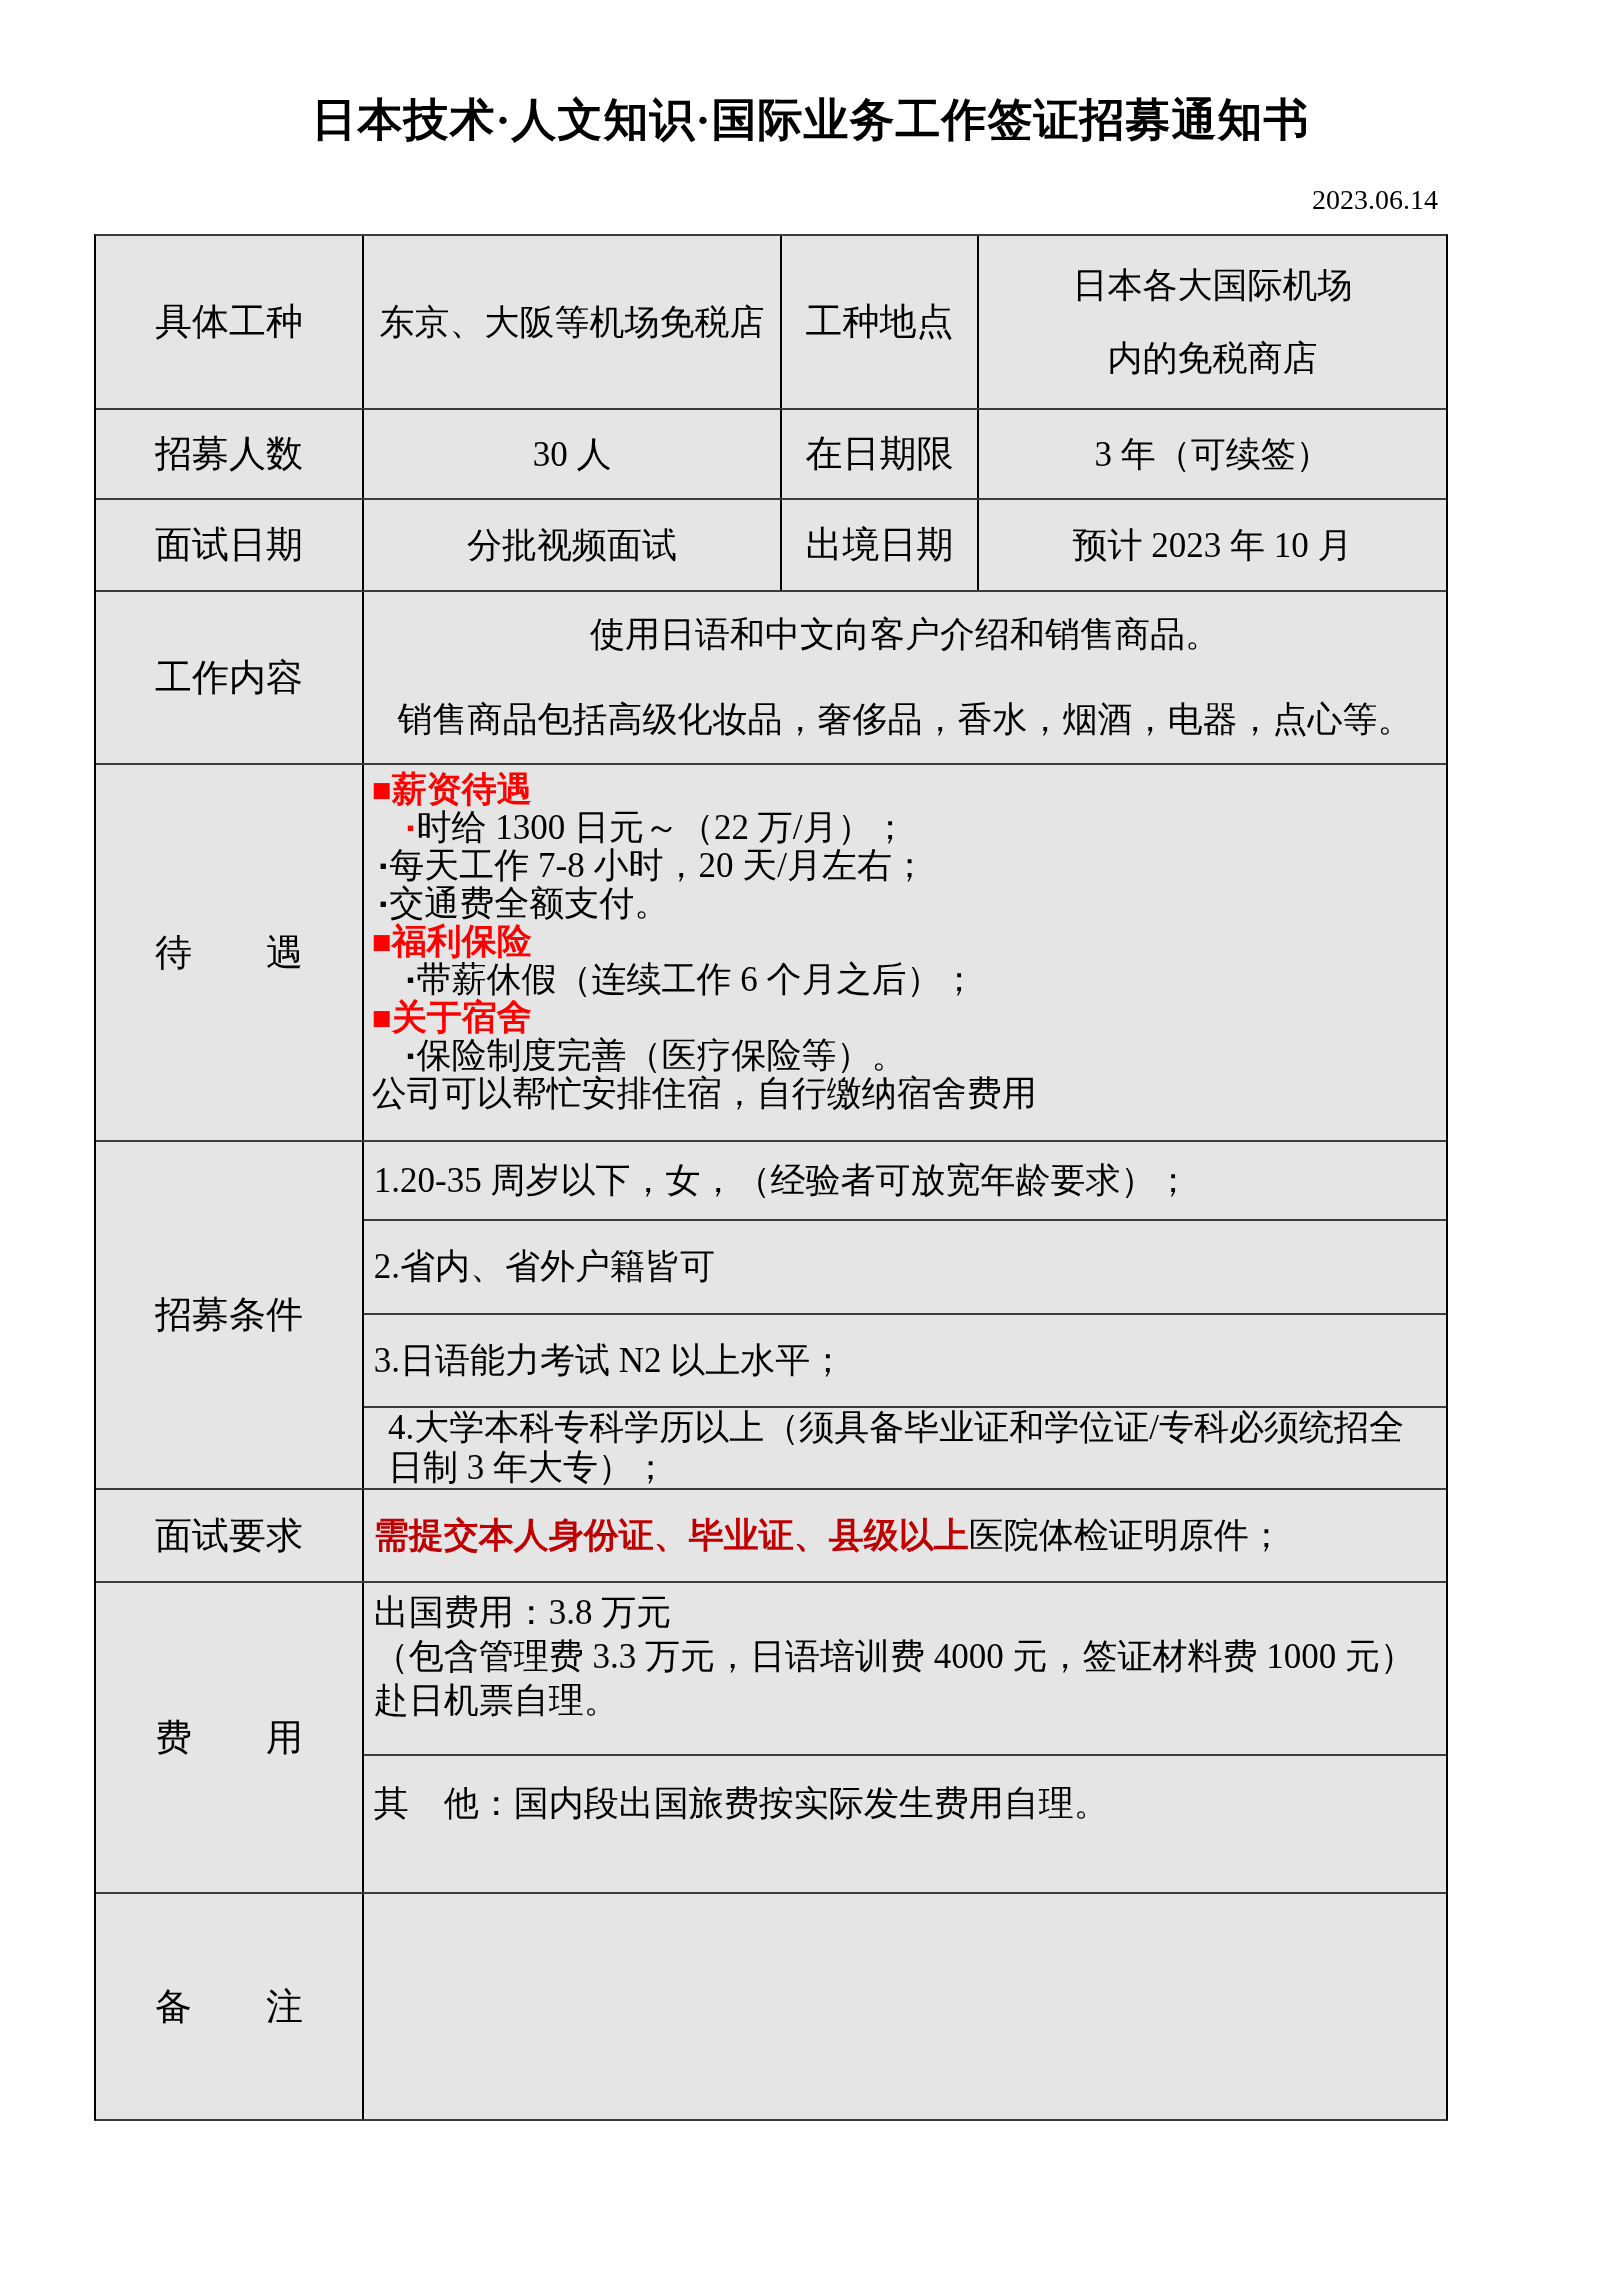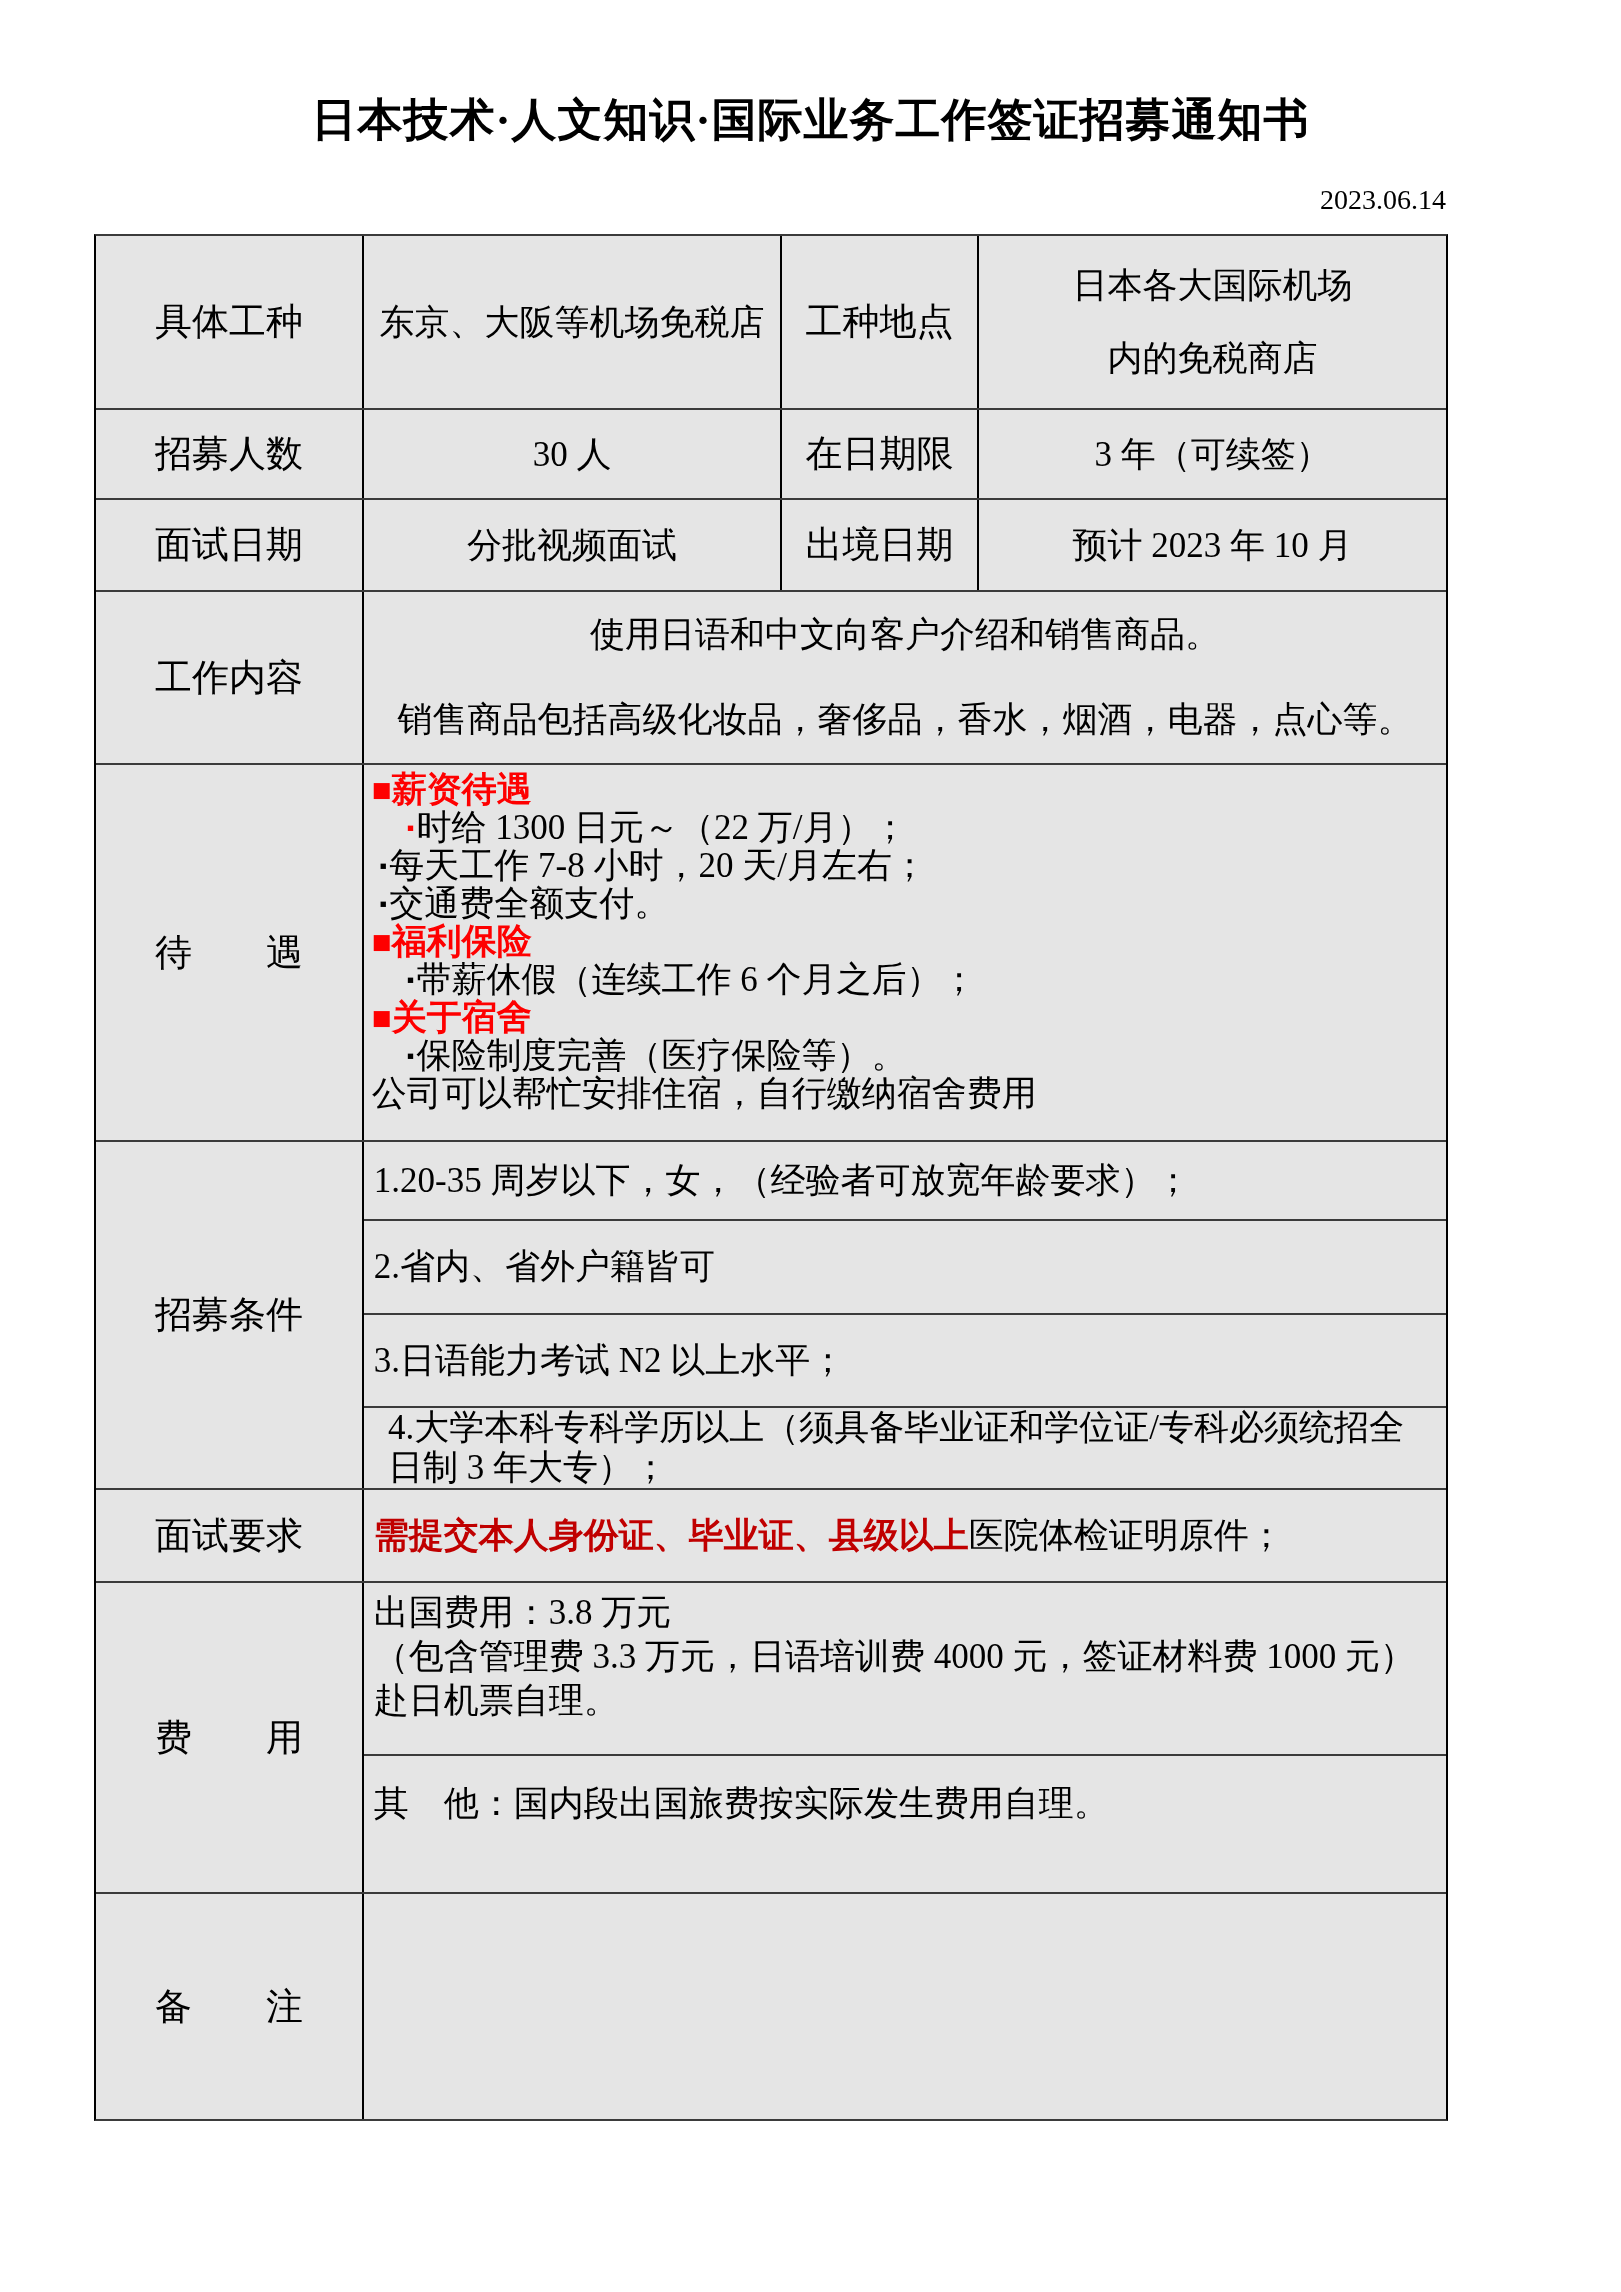--- a/index.html
+++ b/index.html
@@ -12,21 +12,21 @@
     overflow:hidden;
   }
   .doc-title{
     position:absolute;top:90px;left:0;width:100%;
     text-align:center;
     font-size:45px;font-weight:bold;
     letter-spacing:1px;
     white-space:nowrap;
   }
   .doc-date{
-    position:absolute;top:184px;right:175px;
+    position:absolute;top:184px;right:183px;
     font-size:28px;
   }
   .notice-table{
     position:absolute;left:94px;top:234px;width:1354px;
     border:2px solid #000;
     border-top:2.9px solid #3b3b3b;
     border-bottom:2.9px solid #3b3b3b;
     box-sizing:border-box;
     background:#e5e5e5;
   }

